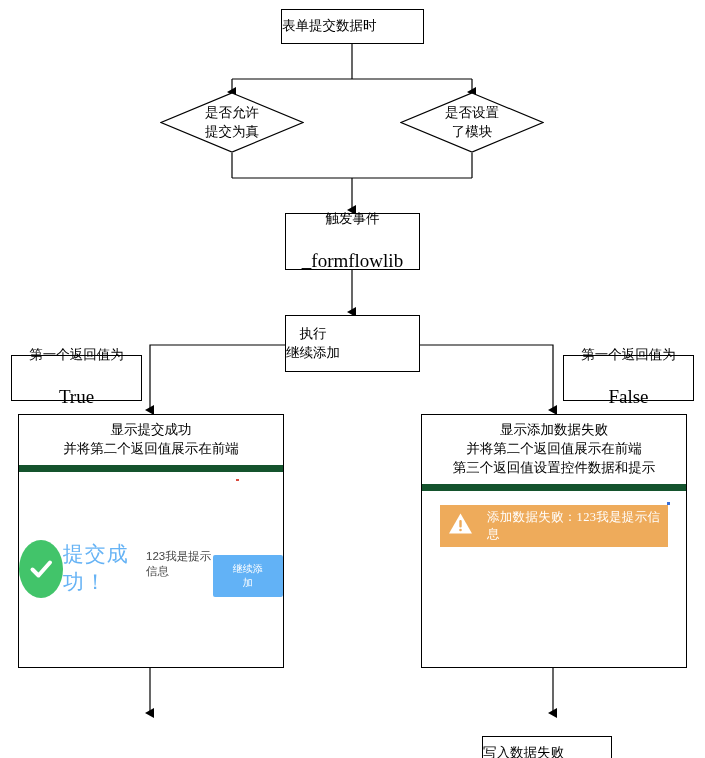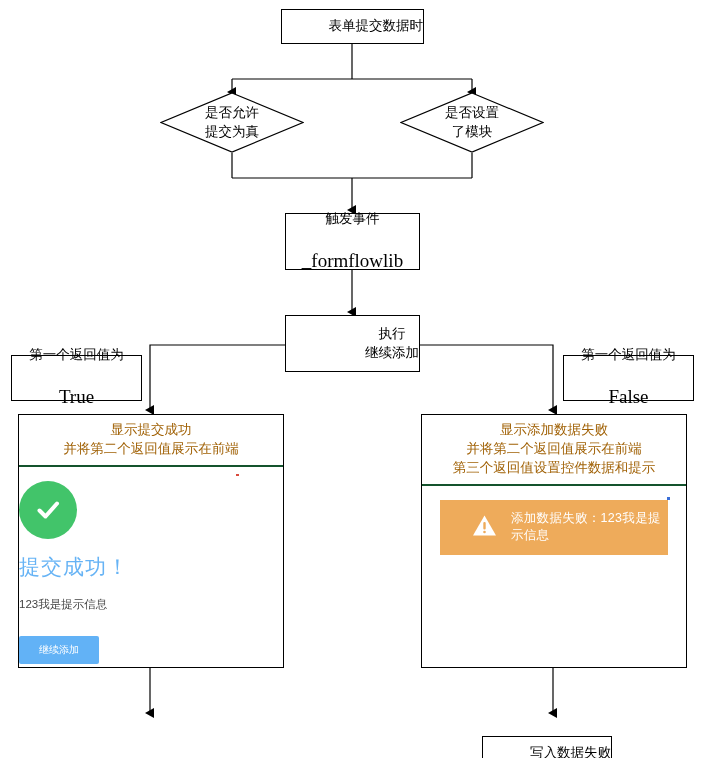--- a/index.html
+++ b/index.html
@@ -27,21 +27,21 @@
     height: 758px;
     pointer-events: none;
   }
   .node {
     position: absolute;
     box-sizing: border-box;
     border: 1px solid #000000;
     background: #ffffff;
     display: flex;
     align-items: center;
-    justify-content: flex-end;
+    justify-content: flex-start;
     text-align: center;
     font-size: 13.5px;
     line-height: 1.35;
     color: #000000;
     white-space: pre-line;
   }
   .diamond-wrap {
     position: absolute;
   }
   .diamond-wrap svg {
@@ -78,43 +78,43 @@
   .panel {
     position: absolute;
     box-sizing: border-box;
     border: 1px solid #000000;
     background: #ffffff;
     display: flex;
     flex-direction: column;
   }
   .panel-header {
     box-sizing: border-box;
-    border-bottom: 2px solid #14532d;
+    border-bottom: 7px solid #14532d;
     text-align: center;
     font-size: 13.5px;
     line-height: 1.4;
-    color: #a16207;
+    color: #000000;
     padding: 6px 4px 6px;
     white-space: pre-line;
   }
   .panel-body {
     flex: 1;
     position: relative;
     background: #ffffff;
     overflow: hidden;
   }
 
   
   .success-inner {
     position: absolute;
     left: 0; top: 0;
     right: 0; bottom: 0;
     display: flex;
-    flex-direction: column;
-    align-items: flex-start;
+    flex-direction: row;
+    align-items: center;
     padding-top: 14px;
   }
   .check-circle {
     width: 58px;
     height: 58px;
     border-radius: 50%;
     background: #42c46a;
     display: flex;
     align-items: center;
     justify-content: center;
@@ -150,26 +150,27 @@
     height: 2px;
     background: #d94a3d;
   }
 
   
   .alert-warning {
     position: absolute;
     left: 18px;
     top: 14px;
     right: 18px;
-    height: 55px;
+    height: 42px;
     background: #eeab5b;
     display: flex;
     align-items: center;
-    padding-left: 32px;
+    padding-left: 8px;
     box-sizing: border-box;
+    font-family: Liberation Serif, serif;
   }
   .warn-icon { margin-right: 14px; display: block; }
   .alert-text {
     color: #ffffff;
     font-size: 12.5px;
     letter-spacing: 0.3px;
   }
   .error-dot {
     position: absolute;
     right: 16px;

